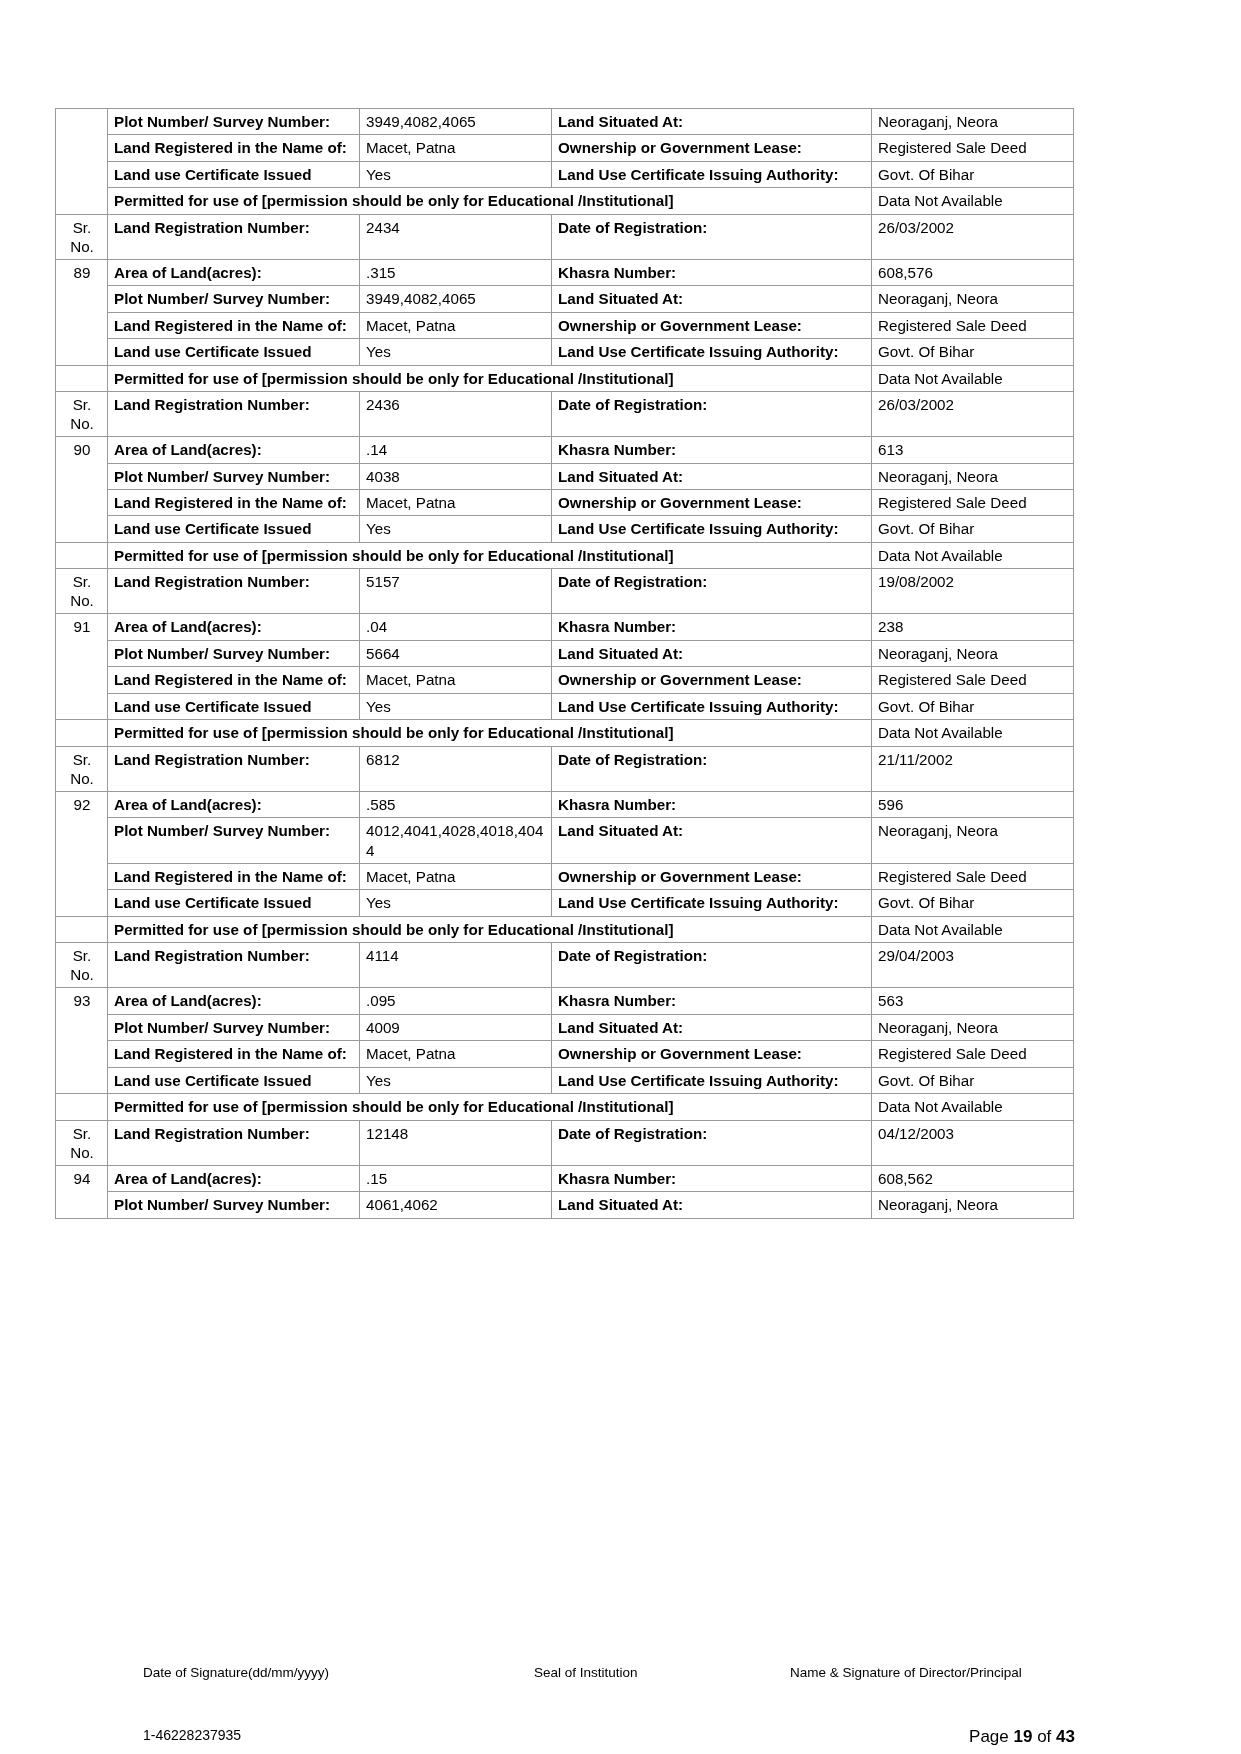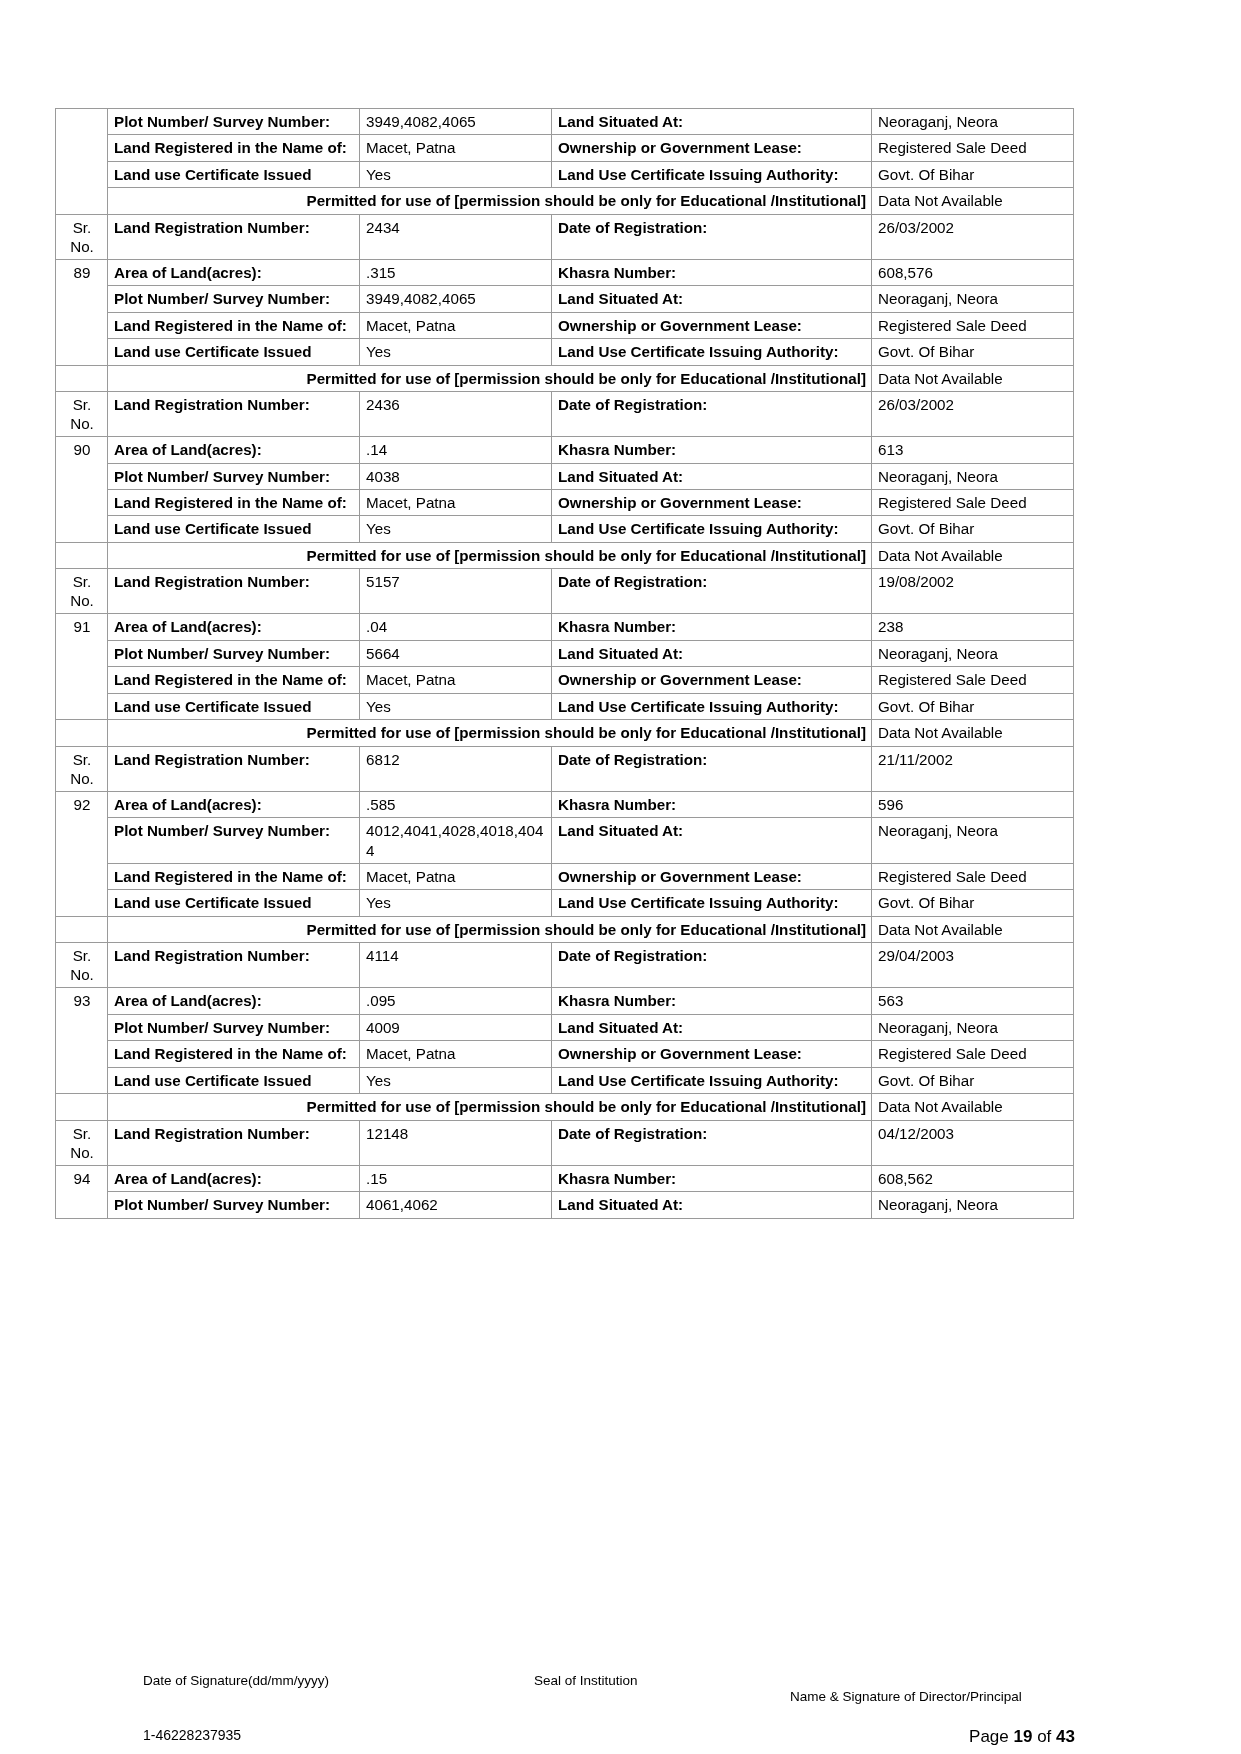--- a/index.html
+++ b/index.html
@@ -56,44 +56,44 @@
     text-align: center;
     vertical-align: top;
   }
   td.blank { border-left: 1px solid #9a9a9a; border-right: 1px solid #9a9a9a;
              border-top: none; border-bottom: none; }
   .col-sr   { width: 52px; }
   .col-l1   { width: 252px; }
   .col-v1   { width: 192px; }
   .col-l2   { width: 320px; }
   .col-v2   { width: 202px; }
-  .permit-label { font-weight: bold; text-align: right; }
+  .permit-label { font-weight: bold; }
   .srwrap { display: block; line-height: 1.25; }
 
   .footer {
     position: absolute;
     left: 0;
     top: 1455px;
     width: 1241px;
   }
   .sig-row {
     position: absolute;
-    top: 218px;
+    top: 210px;
     left: 0;
     width: 1088px;
     height: 24px;
   }
   .sig-item {
     position: absolute;
     font-size: 13.5px;
     white-space: nowrap;
   }
   .sig-date { left: 143px; }
   .sig-seal { left: 534px; }
-  .sig-name { left: 790px; margin-top: 16px; }
+  .sig-name { left: 790px; }
   .bottom-row {
     position: absolute;
     top: 272px;
     left: 0;
     width: 1241px;
     height: 24px;
   }
   .appno {
     position: absolute;
     left: 143px;

